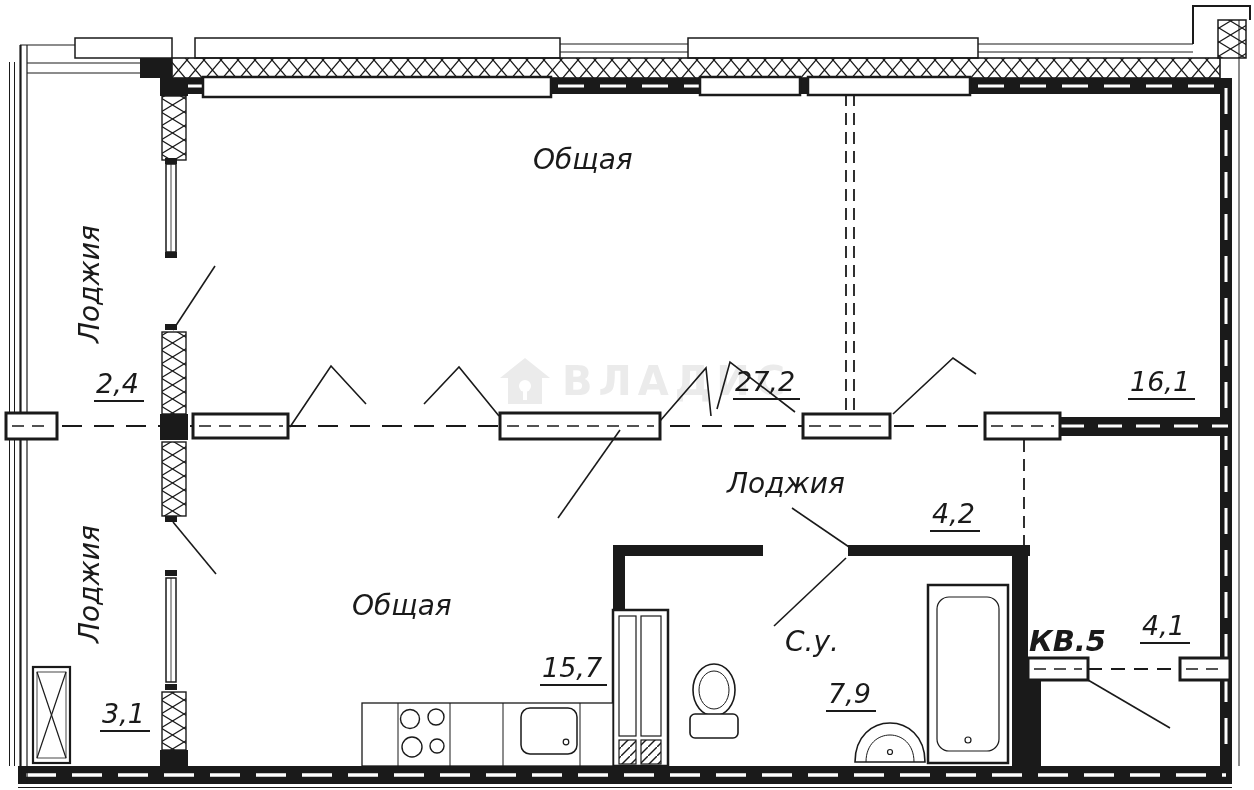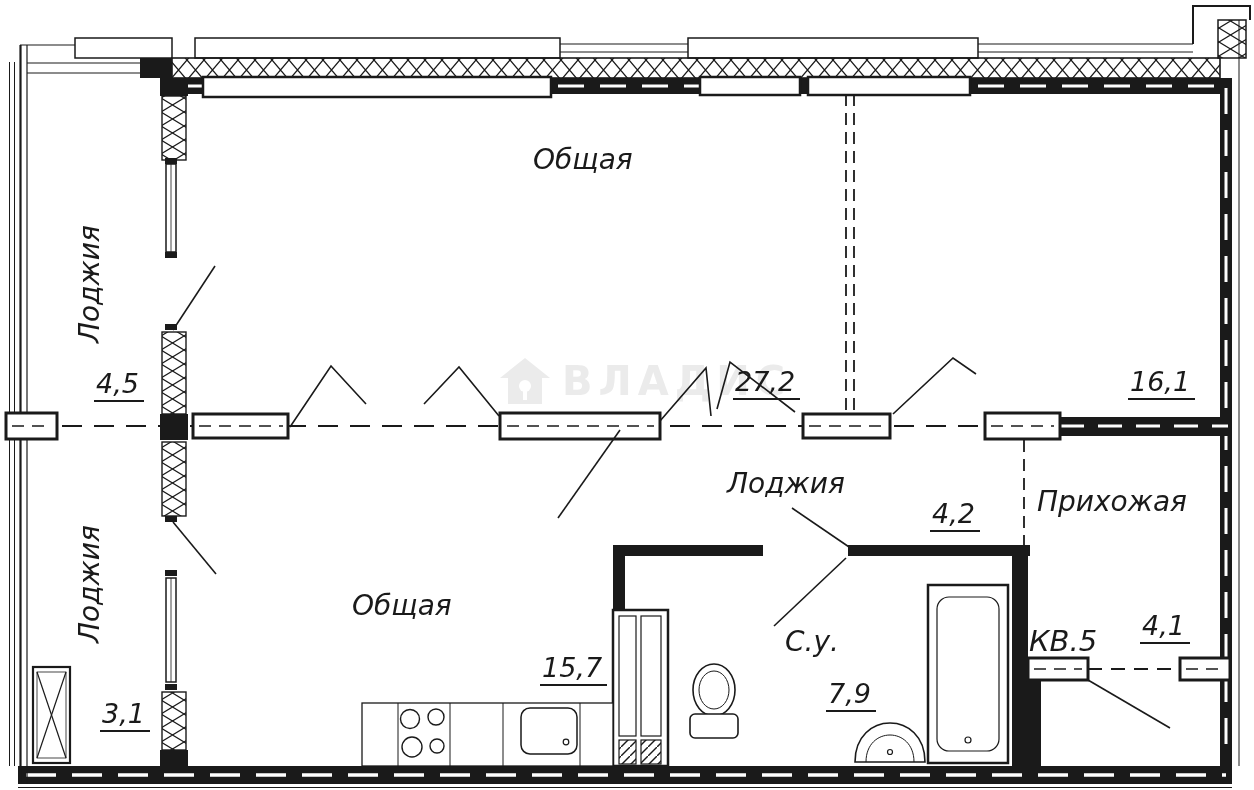--- a/index.html
+++ b/index.html
@@ -6,21 +6,21 @@
   .plan{position:relative;width:1254px;height:790px;background:#fff;overflow:hidden;
         font-family:"DejaVu Sans",sans-serif;}
   .plan svg.draw{position:absolute;left:0;top:0;z-index:1;}
   .wm{position:absolute;left:500px;top:358px;display:flex;align-items:center;gap:12px;
       z-index:0;color:#ebebeb;}
   .wm-text{font-size:40px;font-weight:700;letter-spacing:6px;line-height:1;}
   .lbl{position:absolute;z-index:2;color:#1a1a1a;font-style:italic;white-space:nowrap;line-height:1.15;}
   .name{font-size:28px;}
   .area{font-size:27px;border-bottom:2px solid #1a1a1a;padding:0 5px 1px 2px;}
   .vwrap{position:absolute;z-index:2;width:120px;text-align:center;transform:rotate(-90deg);}
-  .apt{font-size:29px;font-weight:400;}
+  .apt{font-size:29px;font-weight:700;}
 </style>
 </head>
 <body>
 
 <div class="plan">
 
   <div class="wm">
     <svg width="50" height="46" viewBox="0 0 50 46">
       <path d="M25 0 L50 20 L42 20 L42 46 L8 46 L8 20 L0 20 Z" fill="#ebebeb"></path>
       <circle cx="25" cy="28" r="6" fill="#fff"></circle>
@@ -210,33 +210,32 @@
   </svg>
 
   <div class="lbl name" style="left:533px;top:144px">Общая</div>
   <div class="lbl area" style="left:733px;top:366px">27,2</div>
 
   <div class="lbl area" style="left:1128px;top:366px">16,1</div>
 
   <div class="vwrap" style="left:30px;top:268px">
     <span class="lbl name" style="position:static">Лоджия</span>
   </div>
-  <div class="lbl area" style="left:94px;top:368px">4,5</div>
+  <div class="lbl area" style="left:94px;top:368px">2,4</div>
 
   <div class="vwrap" style="left:30px;top:568px">
     <span class="lbl name" style="position:static">Лоджия</span>
   </div>
   <div class="lbl area" style="left:100px;top:698px">3,1</div>
 
   <div class="lbl name" style="left:352px;top:590px">Общая</div>
   <div class="lbl area" style="left:540px;top:652px">15,7</div>
 
   <div class="lbl name" style="left:727px;top:468px">Лоджия</div>
   <div class="lbl area" style="left:930px;top:498px">4,2</div>
 
-  <div class="lbl name" style="left:1037px;top:486px">Прихожая</div>
   <div class="lbl area" style="left:1140px;top:610px">4,1</div>
 
   <div class="lbl name" style="left:785px;top:626px">С.у.</div>
   <div class="lbl area" style="left:826px;top:678px">7,9</div>
 
   <div class="lbl apt" style="left:1029px;top:625px">КВ.5</div>
 </div>
 
 </body></html>

